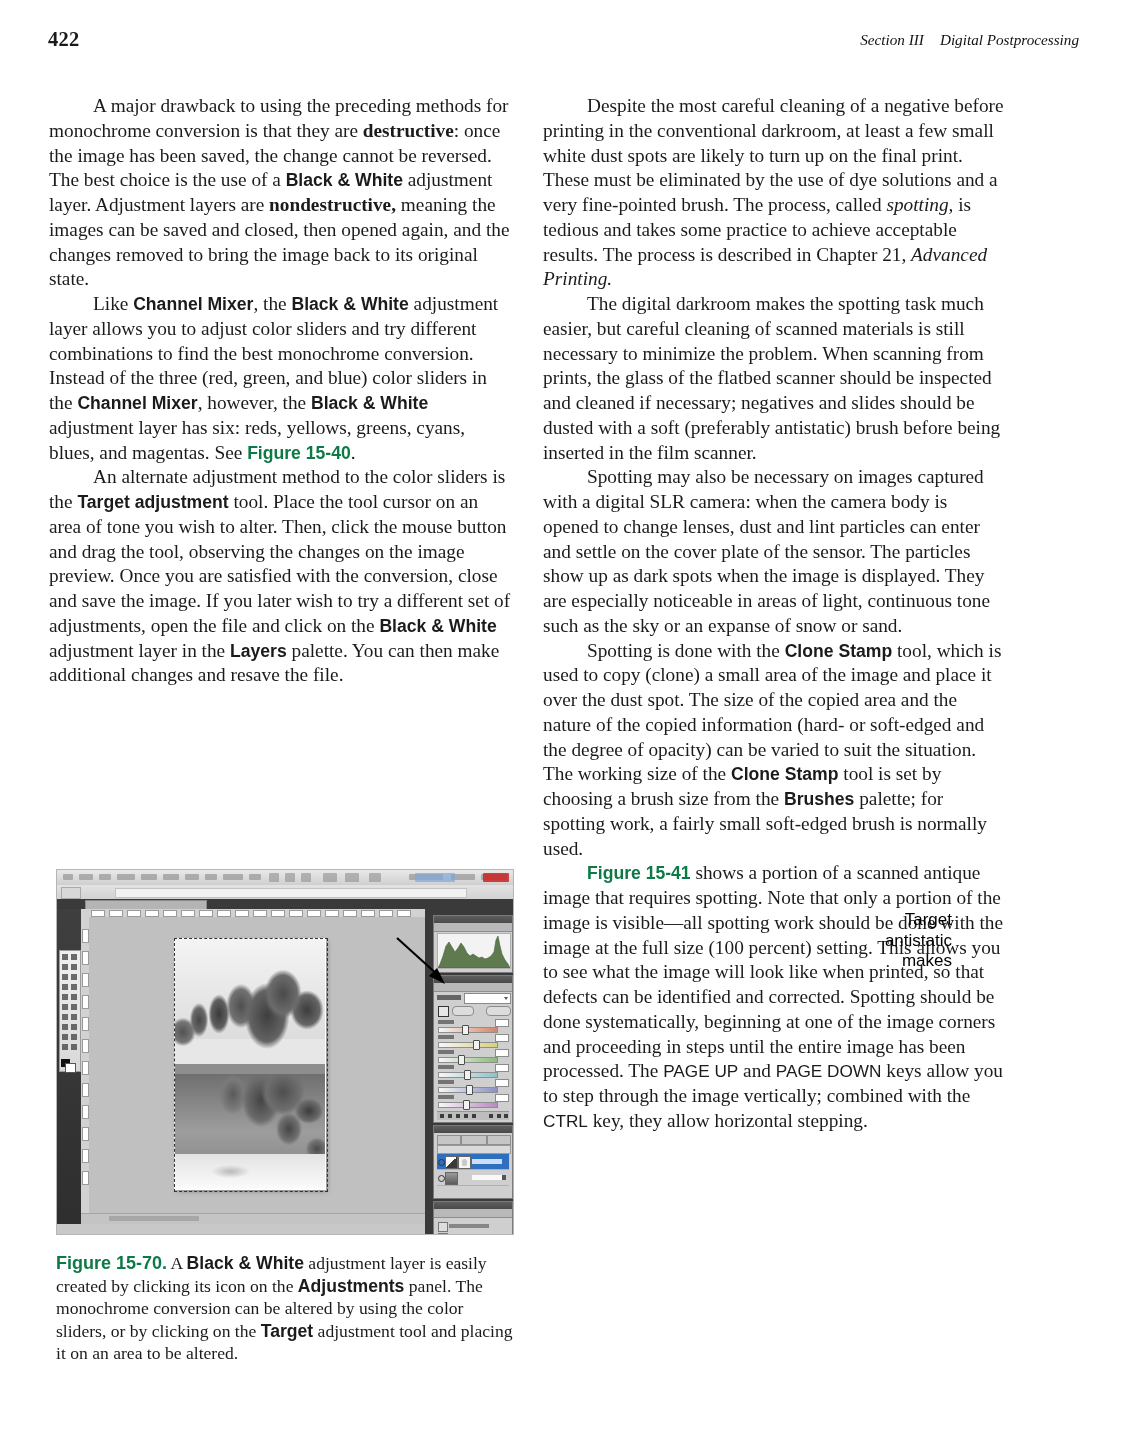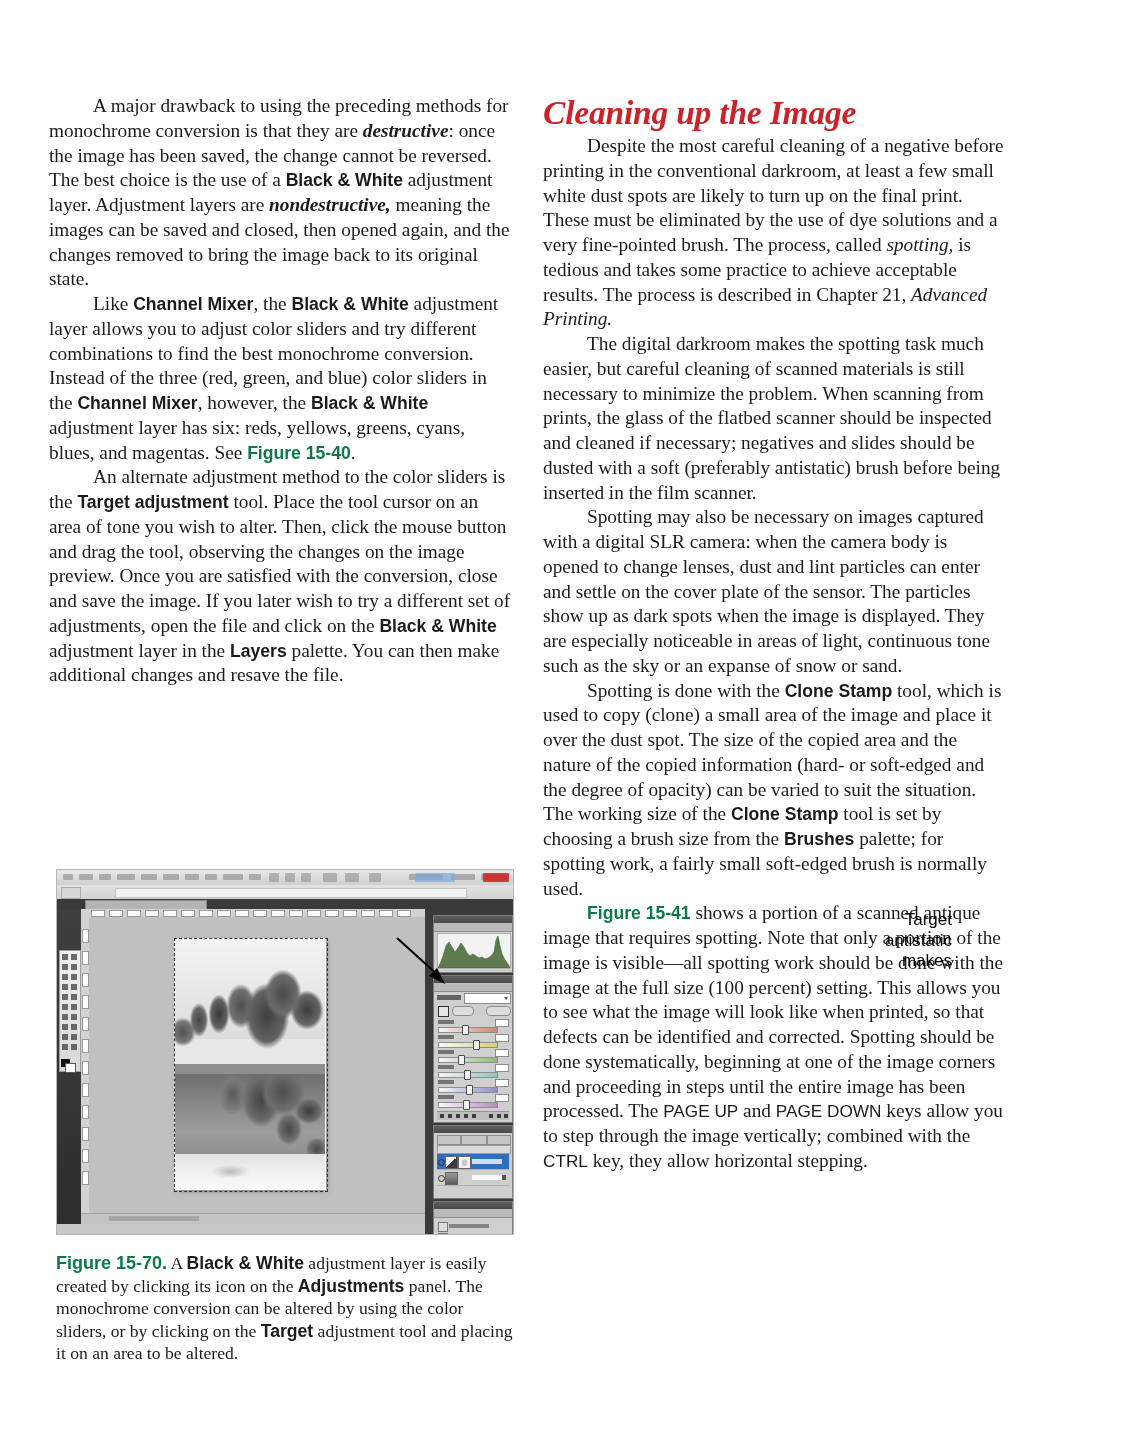--- a/index.html
+++ b/index.html
@@ -33,21 +33,21 @@
     font-size:19.3px;
     line-height:24.75px;
     text-align:left;
     text-indent:44px;
     color:#1b1b1b;
   }
   p.body + p.body{margin-top:0;}
   b.sans{font-family:"Liberation Sans", sans-serif;font-weight:bold;font-size:17.6px;}
   span.sansplain{font-family:"Liberation Sans", sans-serif;font-size:17.2px;}
   i.it{font-style:italic;}
-  b.bi{font-weight:bold;font-style:italic;text-align:right;}
+  b.bi{font-weight:bold;text-align:right;}
   .figref{color:#0d7a46;font-family:"Liberation Sans", sans-serif;font-weight:bold;font-size:17.6px;}
 
   
   h2.secheading{
     margin:0 0 2px 0;
     font-family:"Liberation Serif", serif;
     font-style:italic;font-weight:bold;
     font-size:33.5px;line-height:38px;
     color:#cc2229;
     letter-spacing:-.2px;
@@ -219,29 +219,32 @@
     position:absolute;left:56px;top:1252px;width:462px;
     font-size:17.6px;line-height:22.5px;color:#1b1b1b;
   }
   .caption .cf{color:#0d7a46;font-family:"Liberation Sans", sans-serif;font-weight:bold;font-size:18px;}
 </style>
 </head>
 <body>
 
 <div class="page">
 
+  <div class="runhead">
+    <div class="folio">422</div>
+    <div class="runhead-right"><span class="sec">Section III</span><span>Digital Postprocessing</span></div>
+  </div>
 
   <div class="col col-left">
     <p class="body">A major drawback to using the preceding methods for monochrome conversion is that they are <b class="bi">destructive</b>: once the image has been saved, the change cannot be reversed. The best choice is the use of a <b class="sans">Black &amp; White</b> adjustment layer. Adjustment layers are <b class="bi">nondestructive,</b> meaning the images can be saved and closed, then opened again, and the changes removed to bring the image back to its original state.</p>
     <p class="body">Like <b class="sans">Channel Mixer</b>, the <b class="sans">Black &amp; White</b> adjustment layer allows you to adjust color sliders and try different combinations to find the best monochrome conversion. Instead of the three (red, green, and blue) color sliders in the <b class="sans">Channel Mixer</b>, however, the <b class="sans">Black &amp; White</b> adjustment layer has six: reds, yellows, greens, cyans, blues, and magentas. See <span class="figref">Figure 15-40</span>.</p>
     <p class="body">An alternate adjustment method to the color sliders is the <b class="sans">Target adjustment</b> tool. Place the tool cursor on an area of tone you wish to alter. Then, click the mouse button and drag the tool, observing the changes on the image preview. Once you are satisfied with the conversion, close and save the image. If you later wish to try a different set of adjustments, open the file and click on the <b class="sans">Black &amp; White</b> adjustment layer in the <b class="sans">Layers</b> palette. You can then make additional changes and resave the file.</p>
   </div>
 
   <div class="col col-right">
-    <h2 class="secheading">Cleaning up the Image</h2>
     <p class="body">Despite the most careful cleaning of a negative before printing in the conventional darkroom, at least a few small white dust spots are likely to turn up on the final print. These must be eliminated by the use of dye solutions and a very fine-pointed brush. The process, called <i class="it">spotting,</i> is tedious and takes some practice to achieve acceptable results. The process is described in Chapter 21, <i class="it">Advanced Printing.</i></p>
     <p class="body">The digital darkroom makes the spotting task much easier, but careful cleaning of scanned materials is still necessary to minimize the problem. When scanning from prints, the glass of the flatbed scanner should be inspected and cleaned if necessary; negatives and slides should be dusted with a soft (preferably antistatic) brush before being inserted in the film scanner.</p>
     <p class="body">Spotting may also be necessary on images captured with a digital SLR camera: when the camera body is opened to change lenses, dust and lint particles can enter and settle on the cover plate of the sensor. The particles show up as dark spots when the image is displayed. They are especially noticeable in areas of light, continuous tone such as the sky or an expanse of snow or sand.</p>
     <p class="body">Spotting is done with the <b class="sans">Clone Stamp</b> tool, which is used to copy (clone) a small area of the image and place it over the dust spot. The size of the copied area and the nature of the copied information (hard- or soft-edged and the degree of opacity) can be varied to suit the situation. The working size of the <b class="sans">Clone Stamp</b> tool is set by choosing a brush size from the <b class="sans">Brushes</b> palette; for spotting work, a fairly small soft-edged brush is normally used.</p>
     <p class="body"><span class="figref">Figure 15-41</span> shows a portion of a scanned antique image that requires spotting. Note that only a portion of the image is visible—all spotting work should be done with the image at the full size (100 percent) setting. This allows you to see what the image will look like when printed, so that defects can be identified and corrected. Spotting should be done systematically, beginning at one of the image corners and proceeding in steps until the entire image has been processed. The <span class="sansplain">PAGE UP</span> and <span class="sansplain">PAGE DOWN</span> keys allow you to step through the image vertically; combined with the <span class="sansplain">CTRL</span> key, they allow horizontal stepping.</p>
   </div>
 
   <div class="figure">
 
     <div class="ps-menubar">

